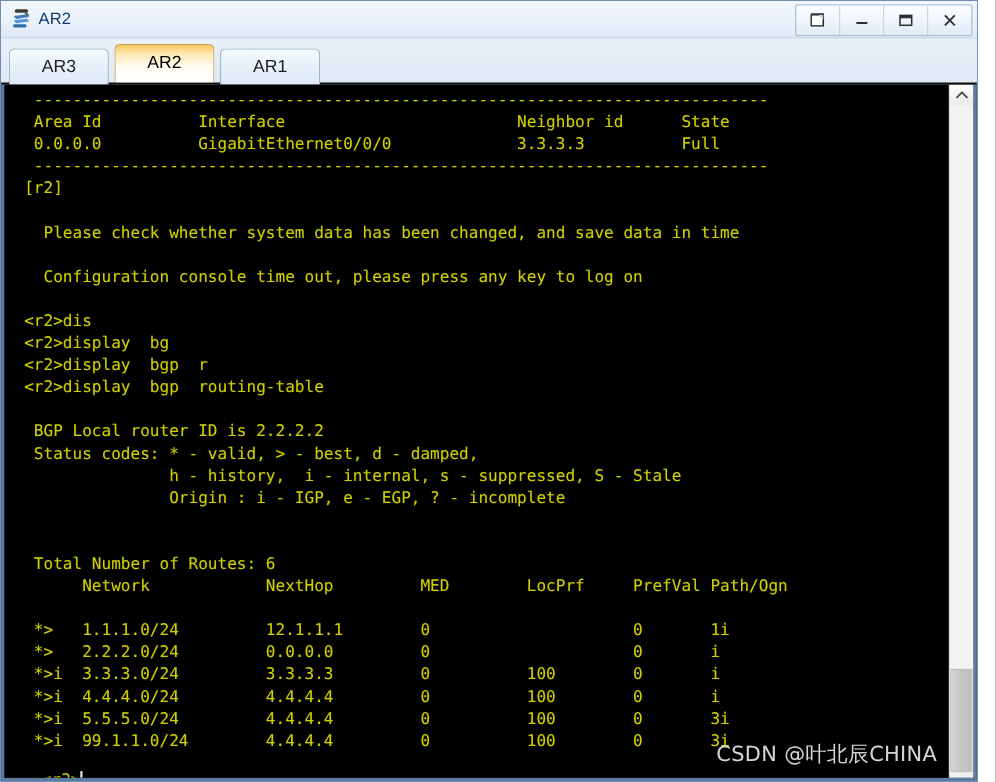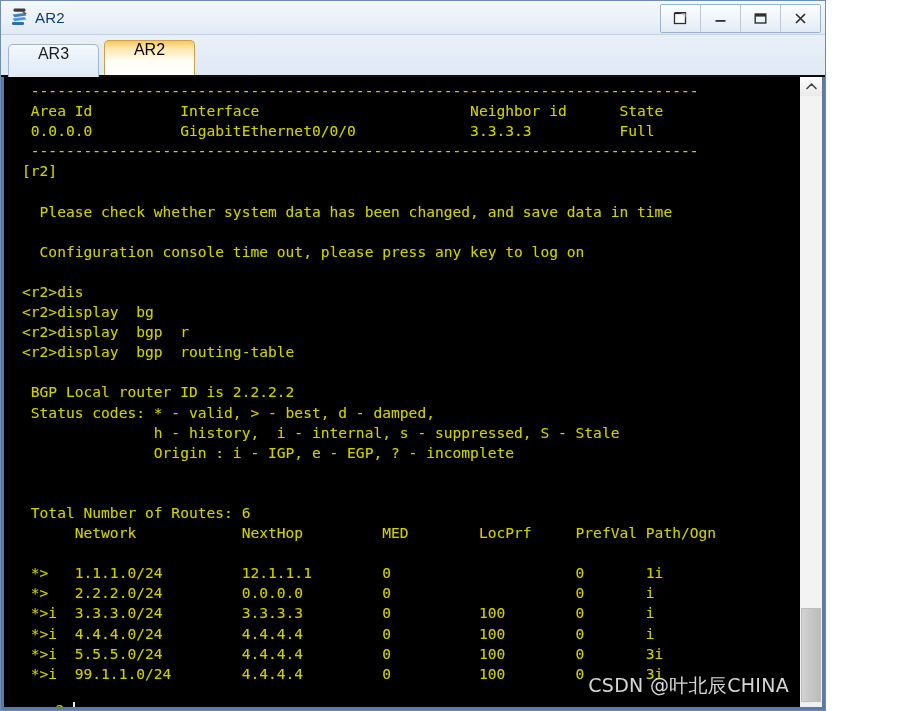--- a/index.html
+++ b/index.html
@@ -12,21 +12,21 @@
     width: 905px;
     height: 711px;
     overflow: hidden;
     font-family: "Liberation Sans", sans-serif;
   }
 
   
   #window {
     position: absolute;
     left: 0; top: 0;
-    width: 826px;
+    width: 889px;
     height: 711px;
     box-sizing: border-box;
     background: linear-gradient(to bottom, #eef3f9 0%, #e3ecf6 40%, #dbe6f3 100%);
     border: 1px solid #6f8dae;
     display: flex;
     flex-direction: column;
   }
 
   
   #titlebar {
@@ -87,21 +87,21 @@
     padding: 0 0 0 7px;
     background: linear-gradient(to bottom, #e9f0f8 0%, #dfe9f4 100%);
     border-bottom: 2px solid #0c0c0c;
     box-sizing: border-box;
   }
   .tab {
     height: 33px;
     min-width: 91px;
     margin-right: 5px;
     display: flex;
-    align-items: flex-start;
+    align-items: center;
     justify-content: center;
     font-size: 16px;
     color: #1d1d1d;
     border: 1px solid #9fb6cd;
     border-bottom: none;
     border-radius: 5px 5px 0 0;
     background: linear-gradient(to bottom, #f4f9fd 0%, #e8f1f9 45%, #dfeaf5 100%);
     box-sizing: border-box;
     position: relative;
     top: 2px;
@@ -256,20 +256,23 @@
     </div>
   </div>
 
   <div id="tabstrip">
     <div class="tab">
         <span>AR3</span>
       </div>
     <div class="tab active">
         <span>AR2</span>
       </div>
+    <div class="tab">
+        <span>AR1</span>
+      </div>
   </div>
 
   <div id="terminal-wrap">
 
     <div id="console">
       <pre id="console-text"> ----------------------------------------------------------------------------
  Area Id          Interface                        Neighbor id      State
  0.0.0.0          GigabitEthernet0/0/0             3.3.3.3          Full
  ----------------------------------------------------------------------------
 [r2]

